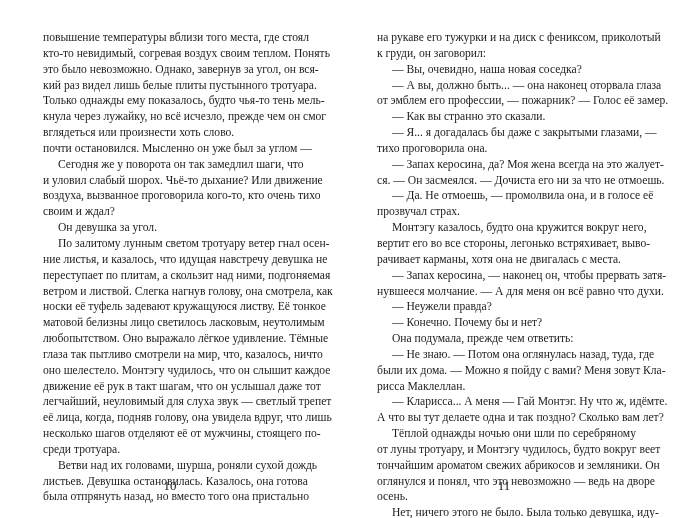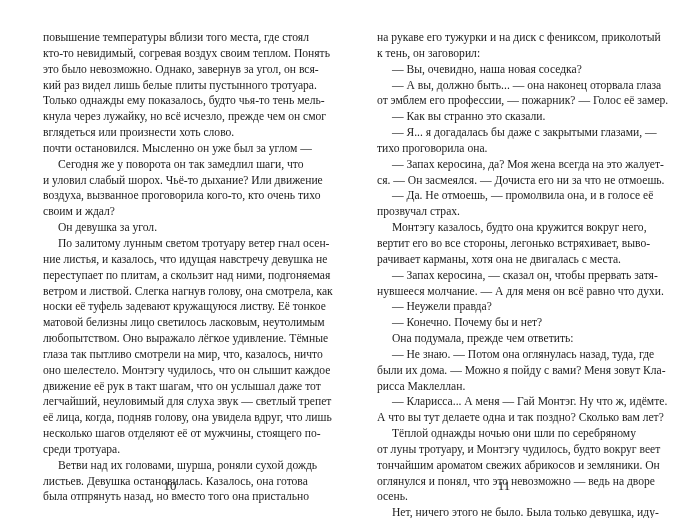--- a/index.html
+++ b/index.html
@@ -80,35 +80,35 @@
     <span class="line">несколько шагов отделяют её от мужчины, стоящего по-</span>
     <span class="line last">среди тротуара.</span>
     <span class="line indent">Ветви над их головами, шурша, роняли сухой дождь</span>
     <span class="line">листьев. Девушка остановилась. Казалось, она готова</span>
     <span class="line">была отпрянуть назад, но вместо того она пристально</span>
   </div>
 <div class="page-number left">10</div>
 
 <div class="page right" id="right-page">
     <span class="line">на рукаве его тужурки и на диск с фениксом, приколотый</span>
-    <span class="line last">к тень, он заговорил:</span>
+    <span class="line last">к груди, он заговорил:</span>
     <span class="line indent last">— Вы, очевидно, наша новая соседка?</span>
     <span class="line indent">— А вы, должно быть... — она наконец оторвала глаза</span>
     <span class="line last">от эмблем его профессии, — пожарник? — Голос её замер.</span>
     <span class="line indent last">— Как вы странно это сказали.</span>
     <span class="line indent">— Я... я догадалась бы даже с закрытыми глазами, —</span>
     <span class="line last">тихо проговорила она.</span>
     <span class="line indent">— Запах керосина, да? Моя жена всегда на это жалует-</span>
     <span class="line last">ся. — Он засмеялся. — Дочиста его ни за что не отмоешь.</span>
     <span class="line indent">— Да. Не отмоешь, — промолвила она, и в голосе её</span>
     <span class="line last">прозвучал страх.</span>
     <span class="line indent">Монтэгу казалось, будто она кружится вокруг него,</span>
     <span class="line">вертит его во все стороны, легонько встряхивает, выво-</span>
     <span class="line last">рачивает карманы, хотя она не двигалась с места.</span>
-    <span class="line indent">— Запах керосина, — сказал он, чтобы прервать затя-</span>
+    <span class="line indent">— Запах керосина, — наконец он, чтобы прервать затя-</span>
     <span class="line last">нувшееся молчание. — А для меня он всё равно что духи.</span>
     <span class="line indent last">— Неужели правда?</span>
     <span class="line indent last">— Конечно. Почему бы и нет?</span>
     <span class="line indent last">Она подумала, прежде чем ответить:</span>
     <span class="line indent">— Не знаю. — Потом она оглянулась назад, туда, где</span>
     <span class="line">были их дома. — Можно я пойду с вами? Меня зовут Кла-</span>
     <span class="line last">рисса Маклеллан.</span>
     <span class="line indent">— Кларисса... А меня — Гай Монтэг. Ну что ж, идёмте.</span>
     <span class="line last">А что вы тут делаете одна и так поздно? Сколько вам лет?</span>
     <span class="line indent">Тёплой однажды ночью они шли по серебряному</span>

